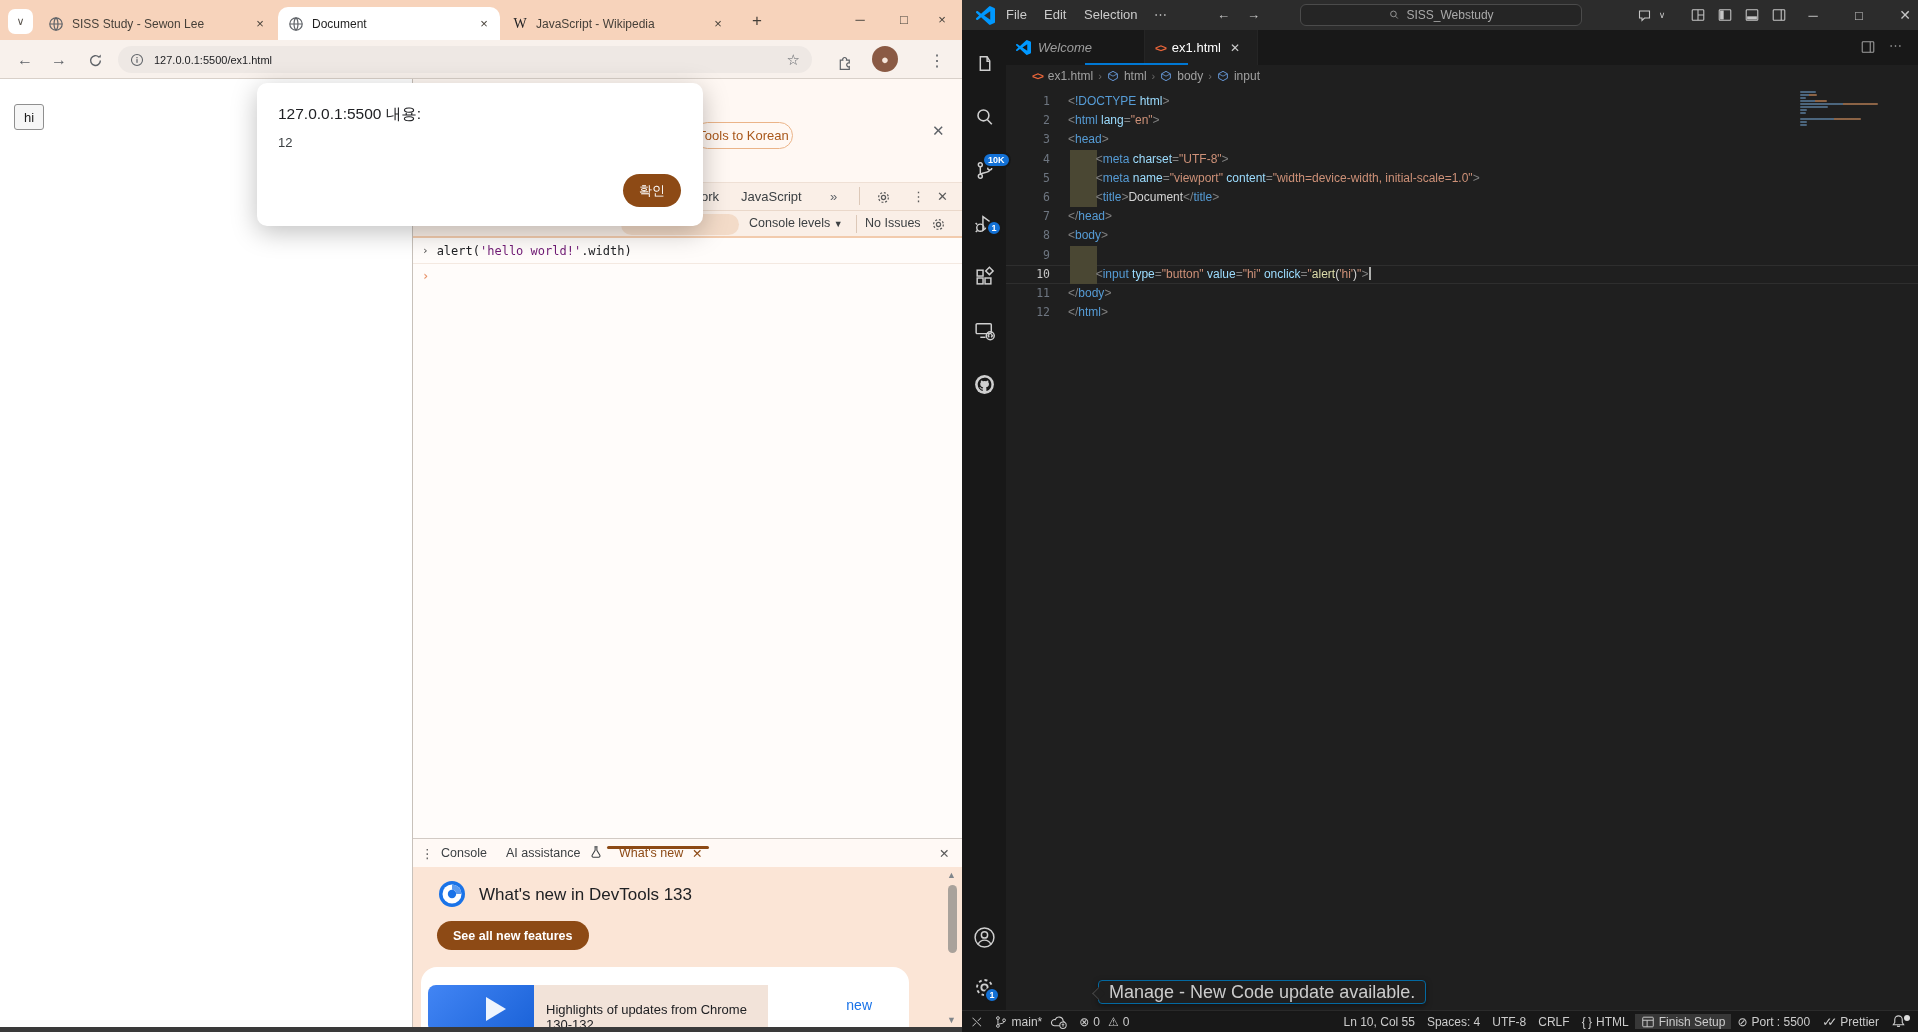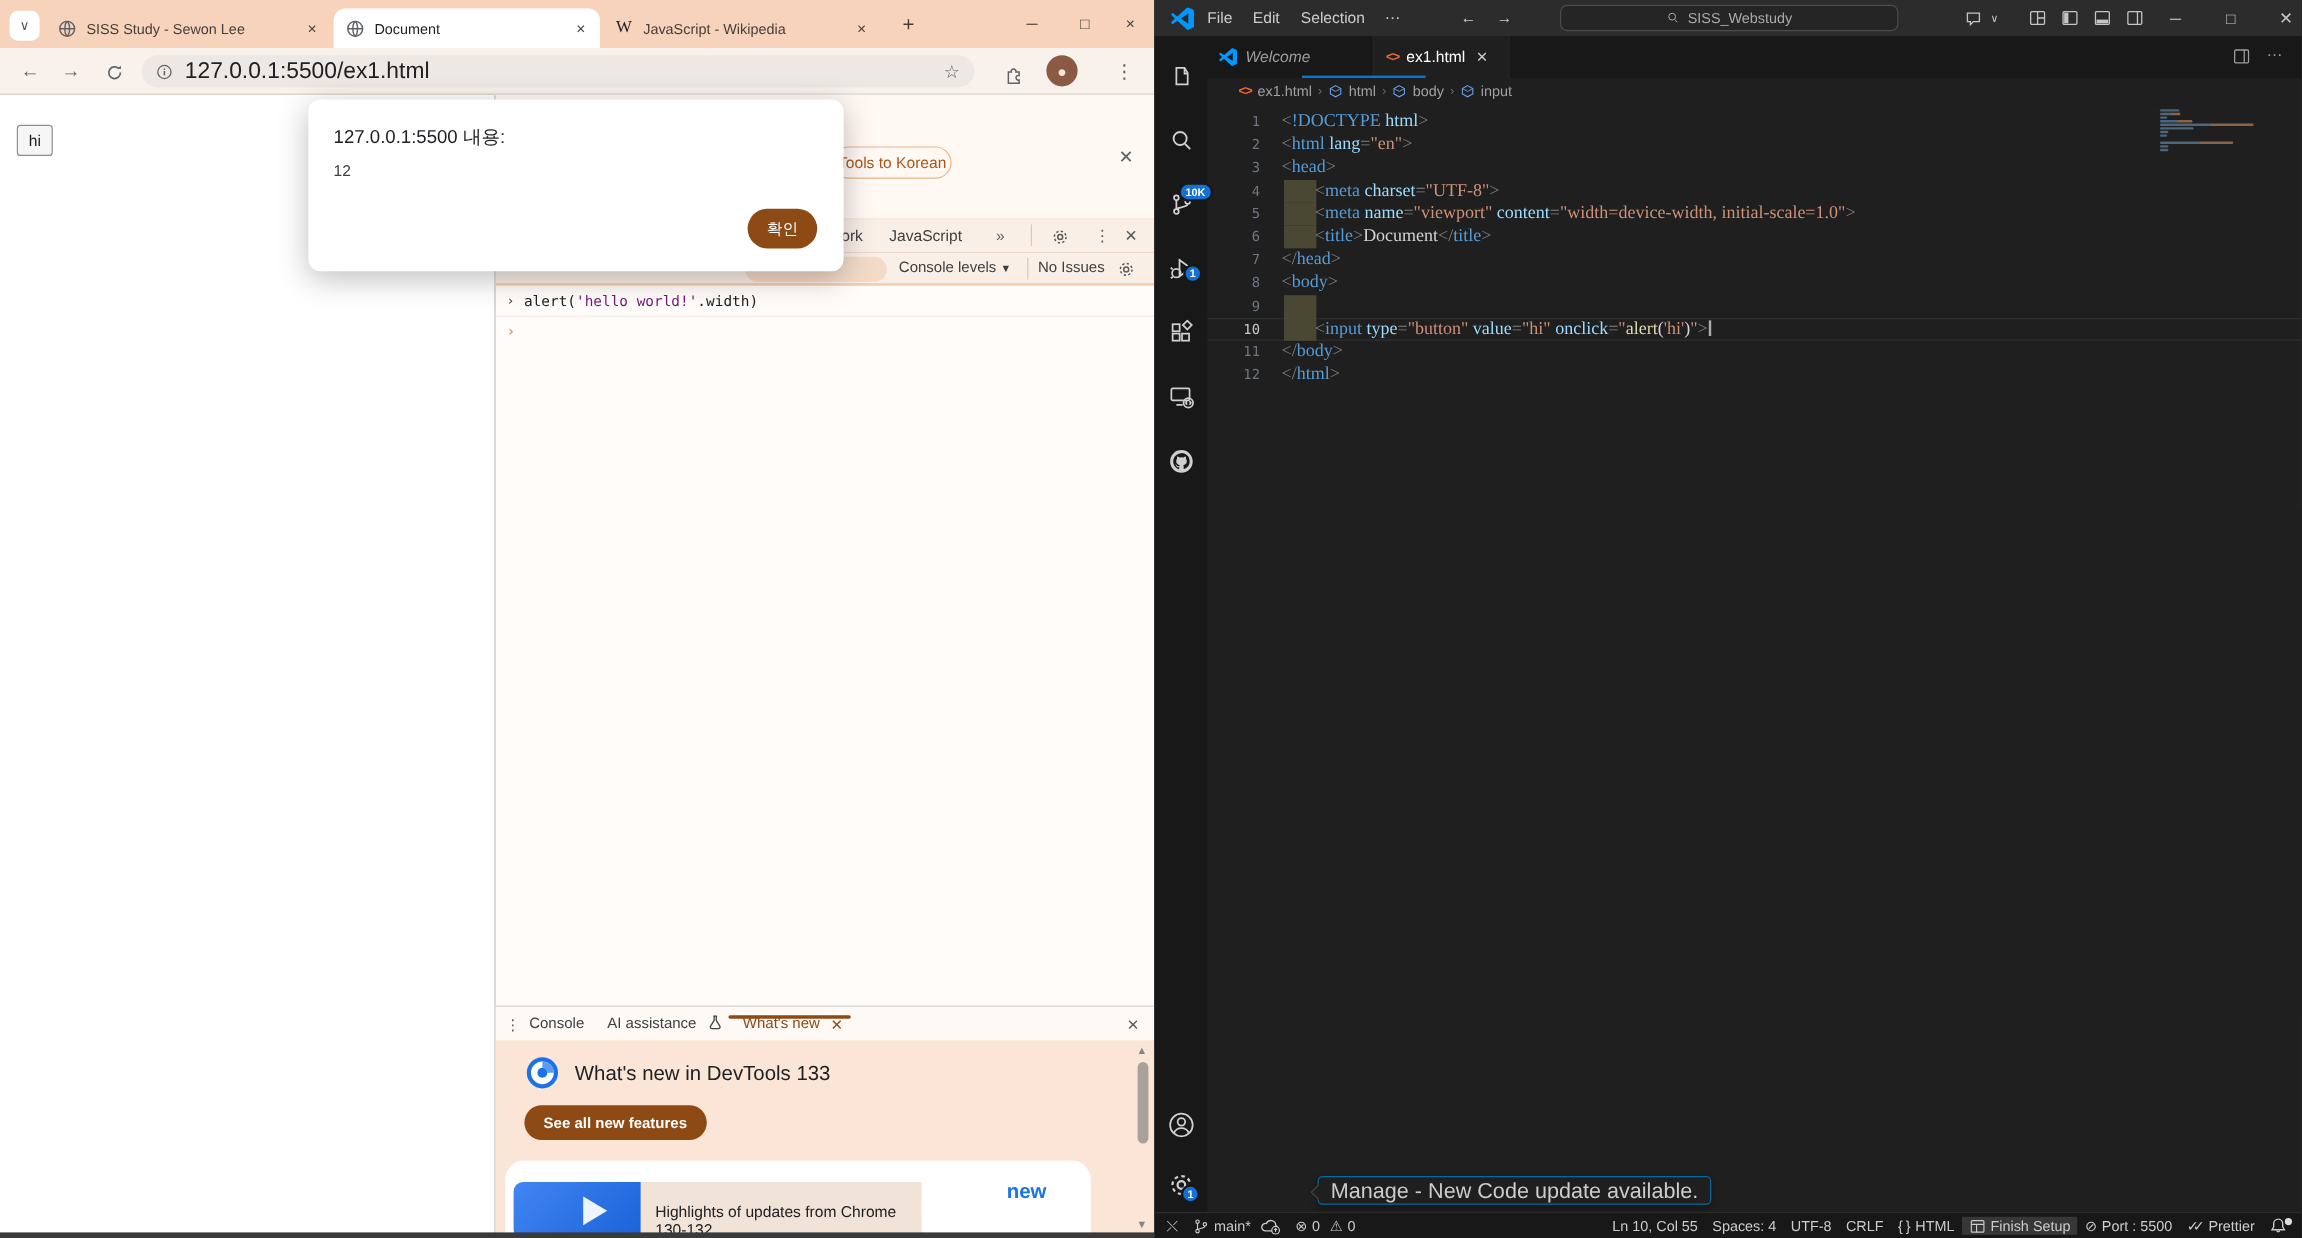--- a/index.html
+++ b/index.html
@@ -13,21 +13,21 @@
   .ctab{position:absolute;top:7px;height:33px;display:flex;align-items:center;padding:0 8px 0 10px;border-radius:10px 10px 0 0;font-size:12px;color:#453f38}
   .ctab .fav{width:16px;height:16px;margin-right:8px;flex:none;color:#5f6368}
   .ctab .t{flex:1;overflow:hidden;white-space:nowrap;text-overflow:ellipsis}
   .ctab .x{width:16px;height:16px;border-radius:8px;display:flex;align-items:center;justify-content:center;font-size:13px;color:#453f38;margin-left:6px}
   .ctab.active{background:#fff;color:#1f1f1f}
   .newtab{position:absolute;left:746px;top:10px;width:22px;height:22px;font-size:17px;color:#453f38;display:flex;align-items:center;justify-content:center}
   .winbtn{position:absolute;top:2px;width:40px;height:34px;display:flex;align-items:center;justify-content:center;color:#44403a;font-size:13px}
   .toolbar{position:absolute;left:0;top:40px;width:962px;height:39px;background:#F8F1EC;border-bottom:1px solid #D8D0C9}
   .navic{position:absolute;top:7px;width:26px;height:26px;display:flex;align-items:center;justify-content:center;color:#5f6368;font-size:16px}
   .omnibox{position:absolute;left:118px;top:6px;width:694px;height:27px;background:#EEE8E4;border-radius:14px;display:flex;align-items:center;padding:0 12px;color:#202124}
-  .omnibox .url{font-size:19px;margin-left:10px;flex:1;color:#202124}
+  .omnibox .url{font-size:11px;margin-left:10px;flex:1;color:#202124}
   .avatar{position:absolute;left:872px;top:6px;width:26px;height:26px;border-radius:50%;background:#8a5a44;color:#f6e7dc;display:flex;align-items:center;justify-content:center;font-size:13px}
   .pagearea{position:absolute;left:0;top:80px;width:412px;bottom:0;background:#fff}
   .hibtn{position:absolute;left:14px;top:24px;min-width:30px;height:26px;background:#f6f6f6;border:1px solid #8f8f8f;border-radius:3px;font-size:13px;color:#1c1c1c;padding:0 8px;font-family:"Liberation Sans",sans-serif}
 
   
   .devtools{position:absolute;left:412px;top:79px;width:550px;bottom:0;background:#FFFCFA;border-left:1px solid #C8C1BA;overflow:hidden}
   .dt-infobar{position:absolute;left:0;top:0;width:550px;height:104px;background:#FFF8F3;border-bottom:1px solid #EFE0D5}
   .dt-pill{position:absolute;left:281px;top:43px;width:99px;height:27px;border:1px solid #EBB488;border-radius:14px;color:#A9571A;font-size:13px;display:flex;align-items:center;justify-content:center;white-space:nowrap;overflow:hidden;background:#FFF8F3}
   .dt-x{color:#5f6368;font-size:15px;position:absolute}
   .dt-tabrow{position:absolute;left:0;top:104px;width:550px;height:28px;background:#FAEFE7;border-bottom:1px solid #EAD8CA;font-size:13px;color:#3c4043}
@@ -44,21 +44,21 @@
   .drawer-tabs{position:absolute;left:0;top:0;width:550px;height:28px;background:#FFF9F5;font-size:12.5px;color:#3c4043}
   .drawer-tabs span{position:absolute;top:7px}
   .wn-underline{position:absolute;left:194px;top:25px;width:102px;height:3px;background:#8D4A15;border-radius:2px}
   .wn-panel{position:absolute;left:0;top:28px;width:550px;bottom:0;background:#FBE5D6}
   .wn-logo{position:absolute;left:24px;top:12px;width:30px;height:30px}
   .wn-title{position:absolute;left:66px;top:18px;font-size:17px;color:#202124}
   .wn-cta{position:absolute;left:24px;top:54px;height:29px;padding:0 16px;border:none;border-radius:15px;background:#8D4A15;color:#fff;font-size:12.5px;font-weight:bold;font-family:"Liberation Sans",sans-serif}
   .wn-card{position:absolute;left:8px;top:100px;width:488px;bottom:0;background:#fff;border-radius:16px 16px 0 0}
   .wn-thumb{position:absolute;left:7px;top:18px;width:106px;height:48px;border-radius:8px 0 0 8px;background:linear-gradient(135deg,#4285F4,#1a62d8);overflow:hidden}
   .wn-play{position:absolute;left:58px;top:12px;width:0;height:0;border-left:20px solid #fff;border-top:12px solid transparent;border-bottom:12px solid transparent;opacity:.92}
-  .wn-new{position:absolute;right:30px;top:13px;background:#fff;border-radius:6px;color:#1A73E8;font-size:17px;font-weight:bold;padding:3px 7px}
+  .wn-new{position:absolute;right:30px;top:27px;background:#fff;border-radius:6px;color:#1A73E8;font-size:14px;font-weight:normal;padding:3px 7px}
   .wn-item{position:absolute;left:113px;top:18px;width:234px;height:64px;background:#F2E3D9;display:flex;align-items:center;font-size:13px;color:#202124;padding-left:12px}
   .dt-scroll-thumb{position:absolute;left:535px;top:46px;width:9px;height:68px;background:#A9A29B;border-radius:5px}
   .dt-arrow{position:absolute;left:534px;color:#80868b;font-size:9px}
   .bottom-strip{position:absolute;left:0;bottom:0;width:962px;height:5px;background:#3a3a3a}
 
   
   .alert{position:absolute;left:257px;top:83px;width:446px;height:143px;background:#fff;border-radius:10px;box-shadow:0 6px 26px rgba(0,0,0,.25);z-index:50}
   .alert .ttl{position:absolute;left:21px;top:21px;font-size:15.5px;color:#202124}
   .alert .msg{position:absolute;left:21px;top:52px;font-size:13px;color:#3c4043}
   .alert .ok{position:absolute;right:22px;top:91px;width:58px;height:33px;border:none;border-radius:17px;background:#8D4A15;color:#fff;font-size:13px;font-family:"Liberation Sans",sans-serif}
@@ -76,21 +76,21 @@
   .tab-focusbar{position:absolute;left:79px;top:33px;width:103px;height:2px;background:#0078D4}
   .vs-breadcrumb{position:absolute;left:44px;top:65px;right:0;height:22px;background:#1F1F1F;display:flex;align-items:center;font-size:12px;color:#A0A0A0;padding-left:26px;gap:5px}
   .vs-breadcrumb .sep{color:#6a6a6a;font-size:11px}
   .bc-cube{width:12px;height:12px;color:#6CA3E8}
   .code-tag{color:#E8653A;font-weight:bold;font-size:11px;letter-spacing:-1px}
   .editor{position:absolute;left:44px;top:87px;right:0;bottom:22px;background:#1F1F1F;overflow:hidden}
   .cl{position:relative;height:19.2px;line-height:19.2px;white-space:pre}
   .cl .ln{position:absolute;left:0;width:44px;text-align:right;color:#6E7681;font-family:"DejaVu Sans Mono",monospace;font-size:11.5px}
   .cl.active .ln{color:#C6C6C6}
   .cl.active{box-shadow:inset 0 1px 0 rgba(255,255,255,.07), inset 0 -1px 0 rgba(255,255,255,.07)}
-  .cl .lt{position:absolute;left:62px;font-family:Liberation Serif, serif;font-size:15px;color:#D4D4D4}
+  .cl .lt{position:absolute;left:62px;font-family:Liberation Sans, sans-serif;font-size:12px;color:#D4D4D4}
   .ihl{position:absolute;left:64px;top:0;width:27px;height:19.2px;background:#4A4733}
   .tk-tg{color:#569CD6}.tk-at{color:#9CDCFE}.tk-st{color:#CE9178}.tk-pn{color:#808080}.tk-tx{color:#D4D4D4}.tk-fn{color:#DCDCAA}
   .cursor{display:inline-block;width:1.5px;height:13px;background:#AEAFAD;vertical-align:-2px;margin-left:1px}
   .minimap{position:absolute;right:34px;top:4px;width:84px}
   .mm-bar{height:2px;margin-bottom:1px;border-radius:1px;opacity:.75}
   .vs-status{position:absolute;left:0;bottom:0;width:956px;height:22px;background:#181818;border-top:1px solid #2B2B2B;color:#CCCCCC;font-size:12px;display:flex;align-items:center}
   .st-item{display:flex;align-items:center;gap:4px;padding:0 6px;white-space:nowrap}
   .st-right{margin-left:auto;display:flex;align-items:center}
   .st-seg{background:#373737;align-self:stretch;display:flex;align-items:center}
   .activity{position:absolute;left:0;top:30px;width:44px;bottom:22px;background:#181818}

